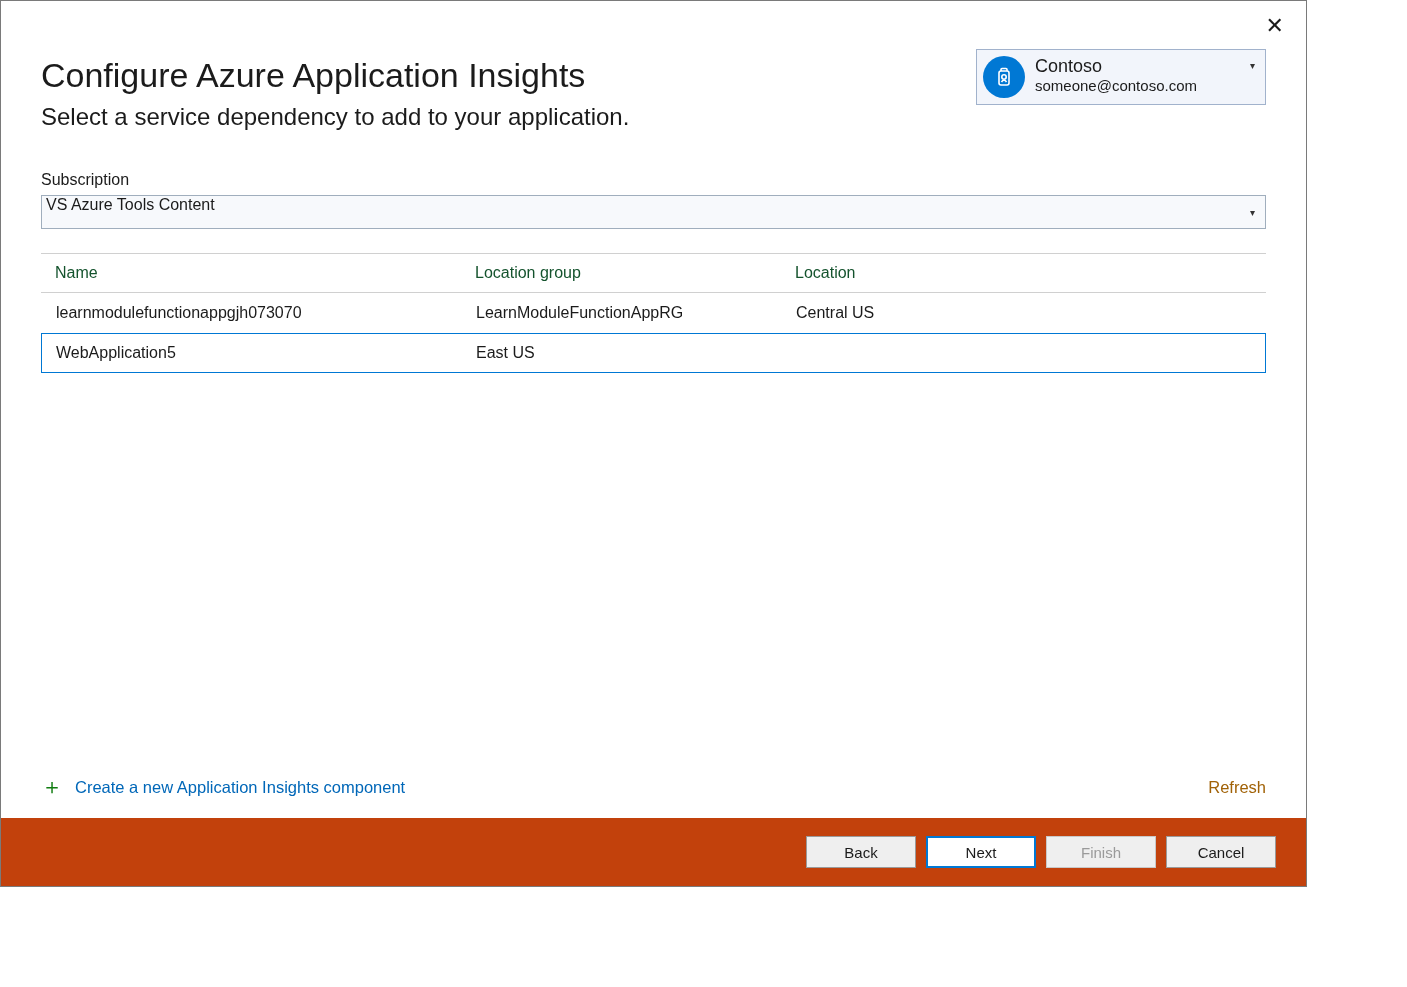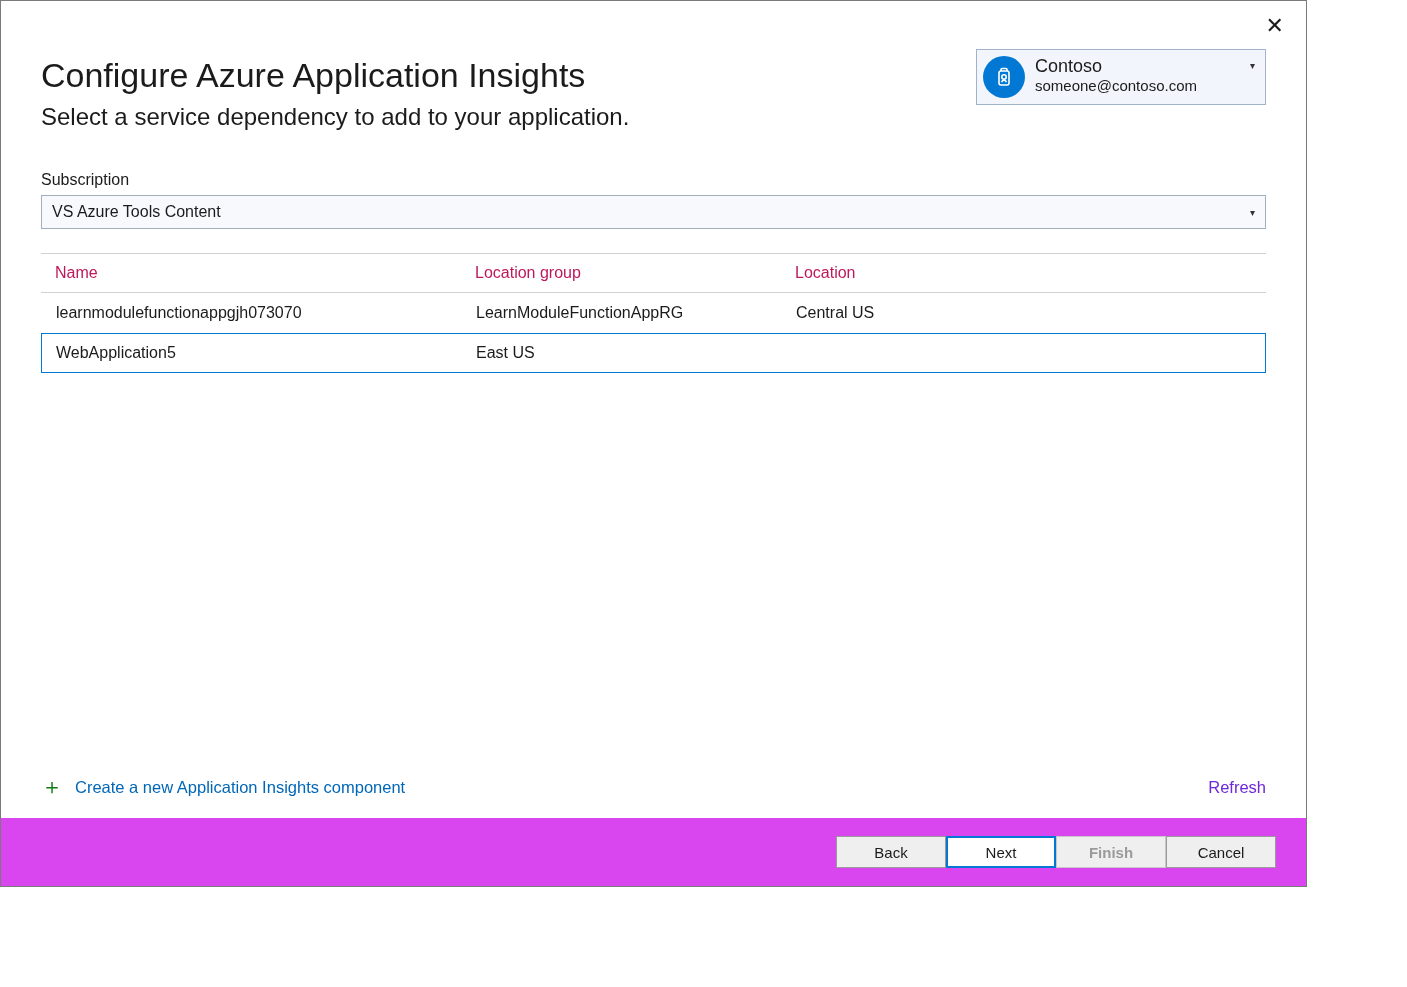--- a/index.html
+++ b/index.html
@@ -87,22 +87,22 @@
   .field-label {
     font-size: 16px;
     margin-bottom: 6px;
   }
   .dropdown {
     width: 100%;
     border: 1px solid #a0aebd;
     background: #f7f9fc;
     height: 34px;
     display: flex;
-    align-items: center;
-    padding: 0 10px;
+    align-items: flex-start;
+    padding: 0 4px;
     font-size: 16px;
     color: #1b1b1b;
     cursor: default;
     position: relative;
   }
   .dropdown .dd-arrow {
     position: absolute;
     right: 10px;
     top: 50%;
     transform: translateY(-50%);
@@ -111,21 +111,21 @@
   }
   .table-wrap {
     margin-top: 24px;
   }
   .table-header {
     display: flex;
     border-top: 1px solid #d0d0d0;
     border-bottom: 1px solid #d0d0d0;
     padding: 10px 14px;
     font-size: 16px;
-    color: #be185d;
+    color: #14532d;
   }
   .col-name { flex: 0 0 420px; }
   .col-rg   { flex: 0 0 320px; }
   .col-loc  { flex: 1; }
   .table-row {
     display: flex;
     padding: 10px 14px;
     font-size: 16px;
     border: 1px solid transparent;
     justify-content: center;
@@ -148,50 +148,50 @@
   }
   .plus-icon {
     color: #107c10;
     font-size: 22px;
     font-weight: 300;
     margin-right: 12px;
     line-height: 1;
   }
   .refresh-link {
     margin-left: auto;
-    color: #6d28d9;
+    color: #a16207;
     font-size: 16.5px;
     cursor: pointer;
   }
   .footer {
-    background: #d946ef;
+    background: #c2410c;
     padding: 18px 30px;
     display: flex;
     justify-content: flex-end;
+    gap: 10px;
   }
   .btn {
     min-width: 110px;
     height: 32px;
     border: 1px solid #9a9a9a;
     background: #efefef;
     font-size: 15px;
     font-family: inherit;
     cursor: pointer;
     color: #1b1b1b;
   }
   .btn.primary {
     border: 2px solid #0078d4;
     background: #fff;
   }
   .btn:disabled {
     color: #9a9a9a;
     background: #efefef;
     border: 1px solid #c8c8c8;
     cursor: default;
-    font-weight: bold;
   }
 </style>
 </head>
 <body>
 
 <div class="dialog">
 
   <div class="close-x">✕</div>
 
   <div class="header-area">

